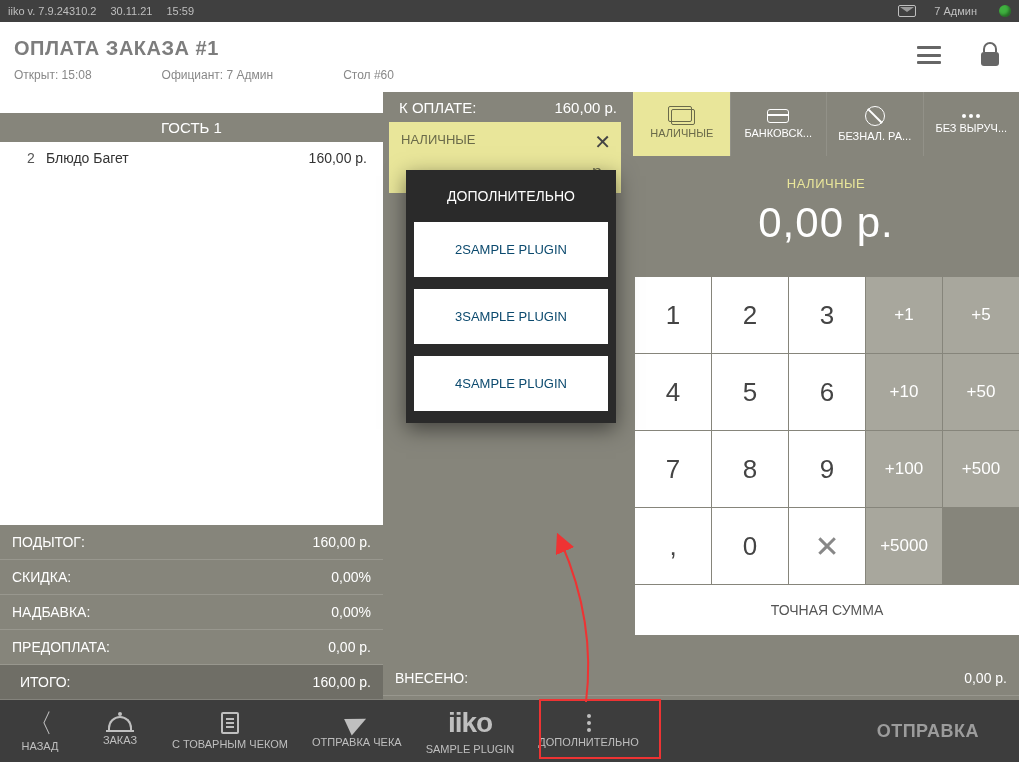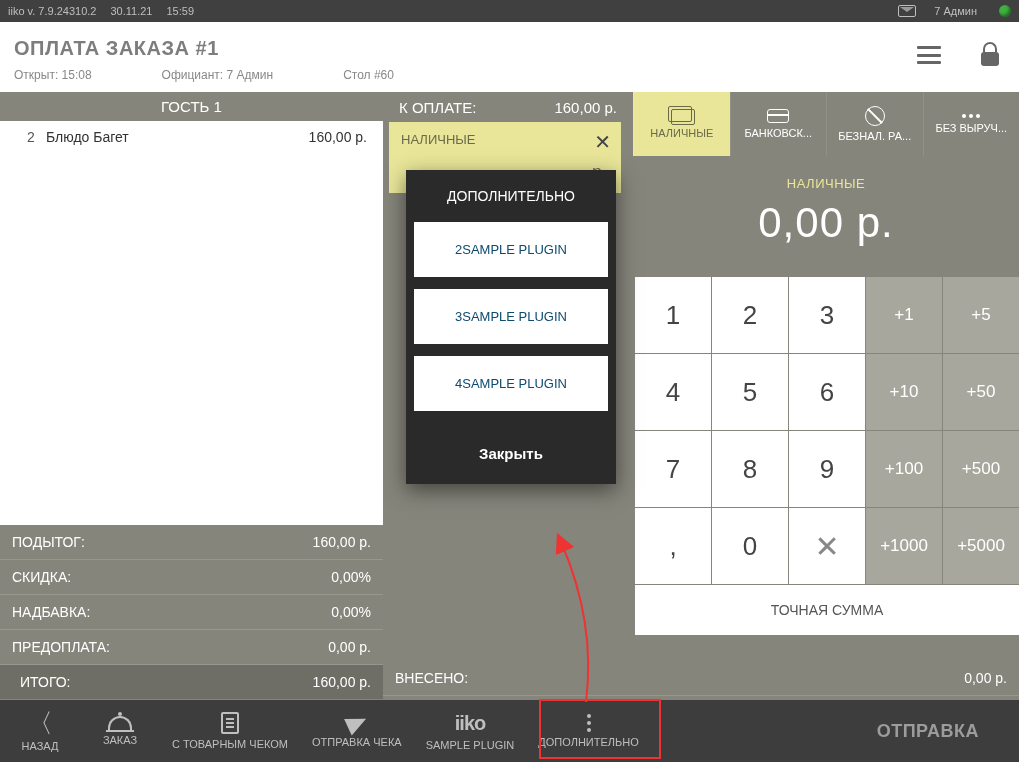--- a/index.html
+++ b/index.html
@@ -16,21 +16,21 @@
   .meta-row { display:flex; gap:70px; color:#888; font-size:12px; margin-top:8px;}
   .header-icons { position:absolute; right:20px; top:22px; display:flex; gap:40px; align-items:center;}
   .hamburger { width:24px; height:18px; display:flex; flex-direction:column; justify-content:space-between; cursor:pointer;}
   .hamburger span{ height:3px; background:#666; border-radius:1px;}
   .lock-icon{ width:18px; height:22px; position:relative; cursor:pointer;}
   .lock-icon .shackle{ width:14px;height:10px;border:2.5px solid #666;border-bottom:none;border-radius:8px 8px 0 0; position:absolute; top:-2px; left:2px;}
   .lock-icon .body{ width:18px;height:14px;background:#666;border-radius:3px;position:absolute;bottom:0;}
   
   .main { display:flex; height: 608px; }
   .left-col { width: 384px; display:flex; flex-direction:column; background:#fff;}
-  .guest-header { background:#86857b; color:#fff; text-align:center; font-size:15px; padding:6px 0;}
+  .guest-header { background:#86857b; color:#fff; text-align:center; font-size:15px; padding:6px 0;margin-top:21px;}
   .items { flex:1; background:#fff; }
   .item-row { display:flex; padding:8px 16px; font-size:14px; color:#333; align-items:center;}
   .item-row .qty{ width:30px; color:#555; text-align:center;}
   .item-row .name{ flex:1;}
   .item-row .price{ width:80px; text-align:right;}
   .summary { background:#86857b; color:#fff; }
   .sum-row { display:flex; justify-content:space-between; padding:9px 12px; border-bottom:1px solid rgba(255,255,255,.15); font-size:14px;}
   .sum-row.total { background:#6f6e66; font-weight:400;padding-left:20px;}
   
   .right-col { flex:1; display:flex; flex-direction:column; position:relative;}
@@ -71,21 +71,21 @@
   .bb-pay{ font-size:18px; color:#9c9c9c; font-weight:600; letter-spacing:.5px; display:flex; align-items:center; padding:0 40px;}
   .chev-left{ font-size:26px; line-height:1;}
   .cloche{ width:24px;height:14px;border:2px solid #bfbfbf;border-bottom:none;border-radius:14px 14px 0 0;position:relative;}
   .cloche::after{content:"";position:absolute;width:28px;height:2px;background:#bfbfbf;bottom:-2px;left:-4px;}
   .cloche::before{content:"";position:absolute;width:4px;height:4px;background:#bfbfbf;border-radius:50%;top:-6px;left:8px;}
   .receipt{ width:18px;height:22px;border:2px solid #bfbfbf;border-radius:2px;position:relative;}
   .receipt::after{content:"";position:absolute;left:3px;right:3px;top:4px;height:1.5px;background:#bfbfbf; box-shadow: 0 4px 0 #bfbfbf, 0 8px 0 #bfbfbf;}
   .plane{width:0;height:0;border-left:20px solid #bfbfbf;border-top:9px solid transparent;border-bottom:9px solid transparent;transform:rotate(-25deg);position:relative;}
   .vdots{ display:flex;flex-direction:column;gap:3px;}
   .vdots span{width:4px;height:4px;background:#bfbfbf;border-radius:50%;}
-  .iiko-logo{ font-size:20px; font-weight:700; letter-spacing:-1px;}
+  .iiko-logo{ font-size:28px; font-weight:700; letter-spacing:-1px;}
   .red-box{ position:absolute; border:2px solid #e33; pointer-events:none;}
   
   .modal{ position:absolute; left:406px; top:170px; width:210px; background:#2a2a2a; box-shadow: 0 6px 20px rgba(0,0,0,.5); z-index:20;}
   .modal-title{ color:#fff; text-align:center; padding:18px 8px; font-size:14px;}
   .modal-item{ background:#fff; color:#0c4a6e; margin:0 8px 12px; padding:20px 8px; text-align:center; font-size:13px; cursor:pointer;}
   .modal-close{ color:#fff;text-align:center;padding:22px 0; font-size:15px; cursor:pointer; font-weight:600;}
   
   .arrow-svg{ position:absolute; left:536px; top:532px; z-index:15; pointer-events:none;}
 </style>
 </head>
@@ -208,21 +208,20 @@
           <div class="key grey">+10</div>
           <div class="key grey">+50</div>
           <div class="key">7</div>
           <div class="key">8</div>
           <div class="key">9</div>
           <div class="key grey">+100</div>
           <div class="key grey">+500</div>
           <div class="key">,</div>
           <div class="key">0</div>
           <div class="key xbtn">✕</div>
-          <div class="key grey">+1000</div>
           <div class="key grey">+5000</div>
           <div class="exact-row">ТОЧНАЯ СУММА</div>
         </div>
       </div>
     </div>
     <div class="footer-info">
       <div class="sum-row">
           <span>ВНЕСЕНО:</span>
           <span>0,00 р.</span>
         </div>
@@ -269,21 +268,20 @@
     </div>
   <div class="bb-gap"></div>
   <div class="bb-pay">ОТПРАВКА</div>
 </div>
 
 <div class="modal">
   <div class="modal-title">ДОПОЛНИТЕЛЬНО</div>
   <div class="modal-item">2SAMPLE PLUGIN</div>
   <div class="modal-item">3SAMPLE PLUGIN</div>
   <div class="modal-item">4SAMPLE PLUGIN</div>
-  <div class="modal-close">Закрыть</div>
 </div>
 
 <svg class="arrow-svg" width="70" height="180">
   <defs>
       <marker id="ah" markerWidth="10" markerHeight="10" refX="5" refY="5" orient="auto">
         <path d="M0,0 L10,5 L0,10 z" fill="#e33"></path>
       </marker>
     </defs>
   <path d="M 50 170 Q 60 90 25 10" stroke="#e33" stroke-width="2" fill="none" marker-end="url(#ah)"></path>
 </svg>

